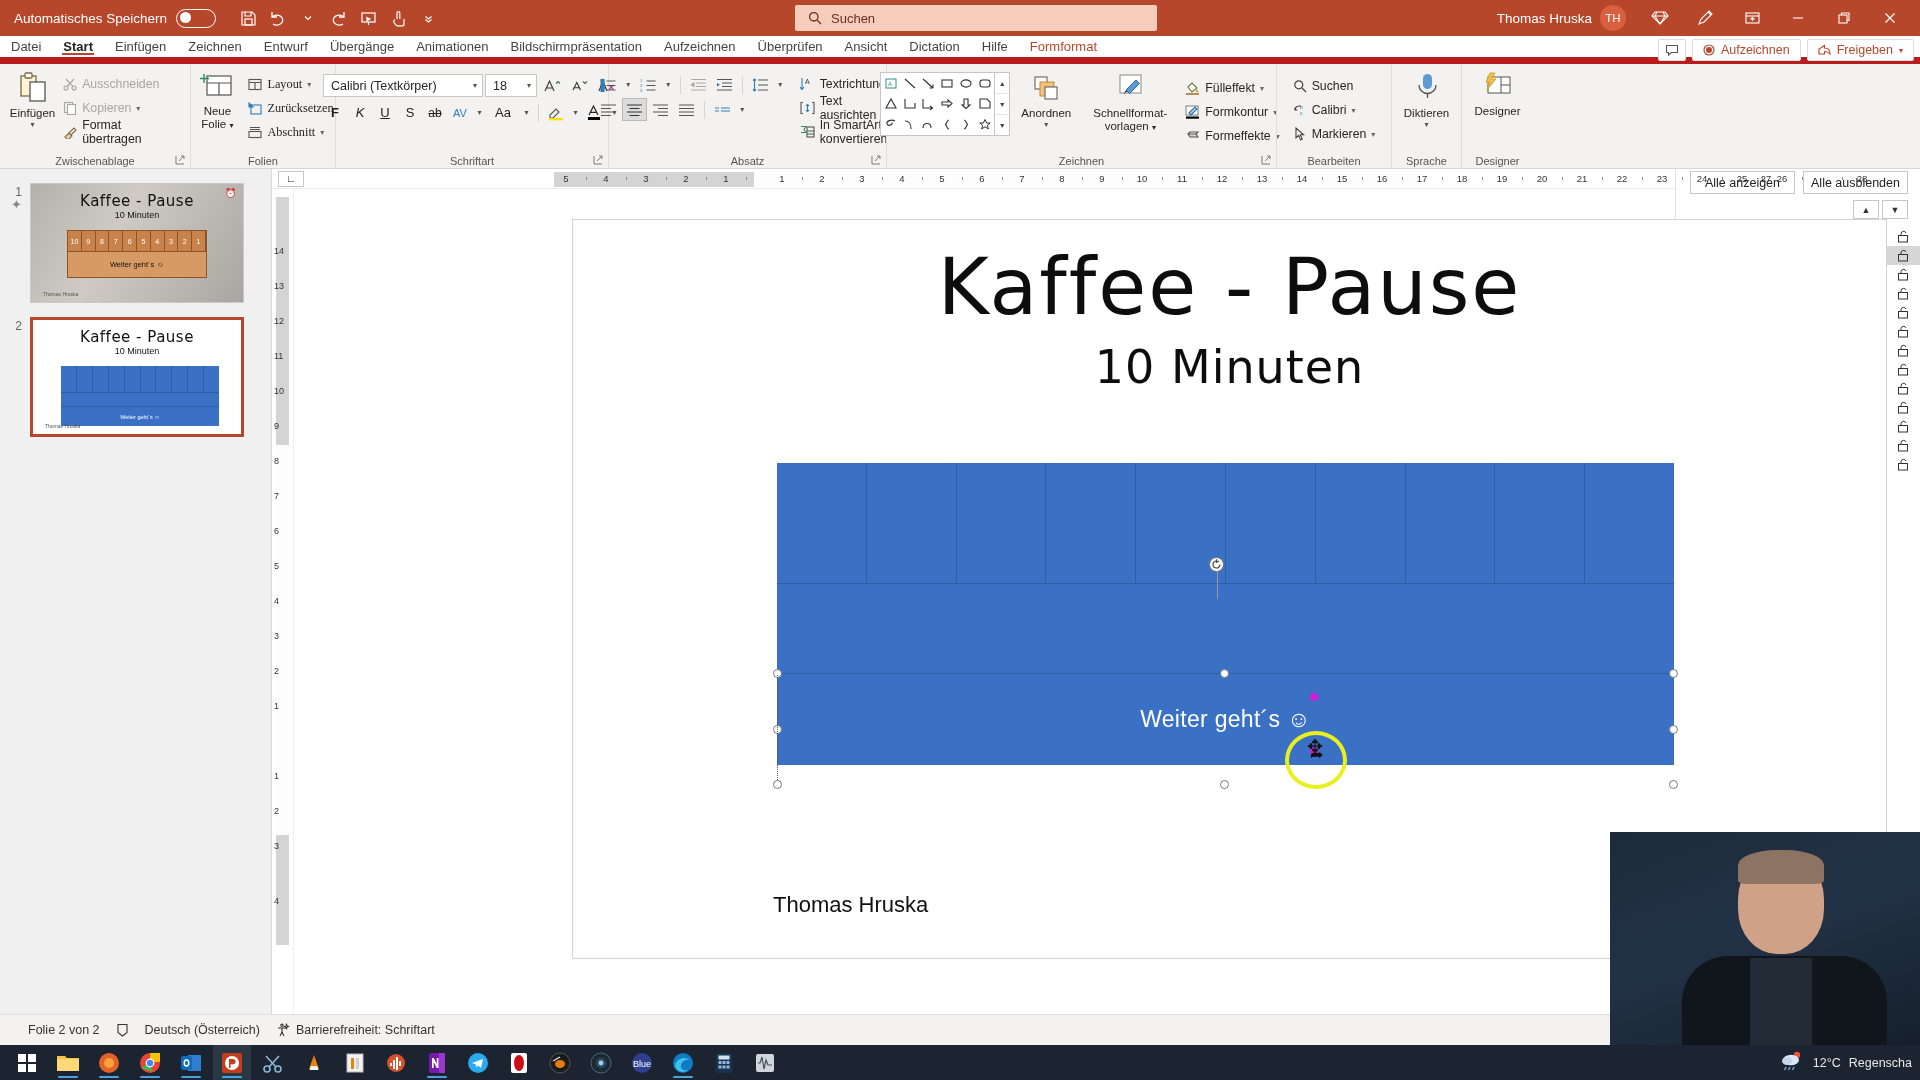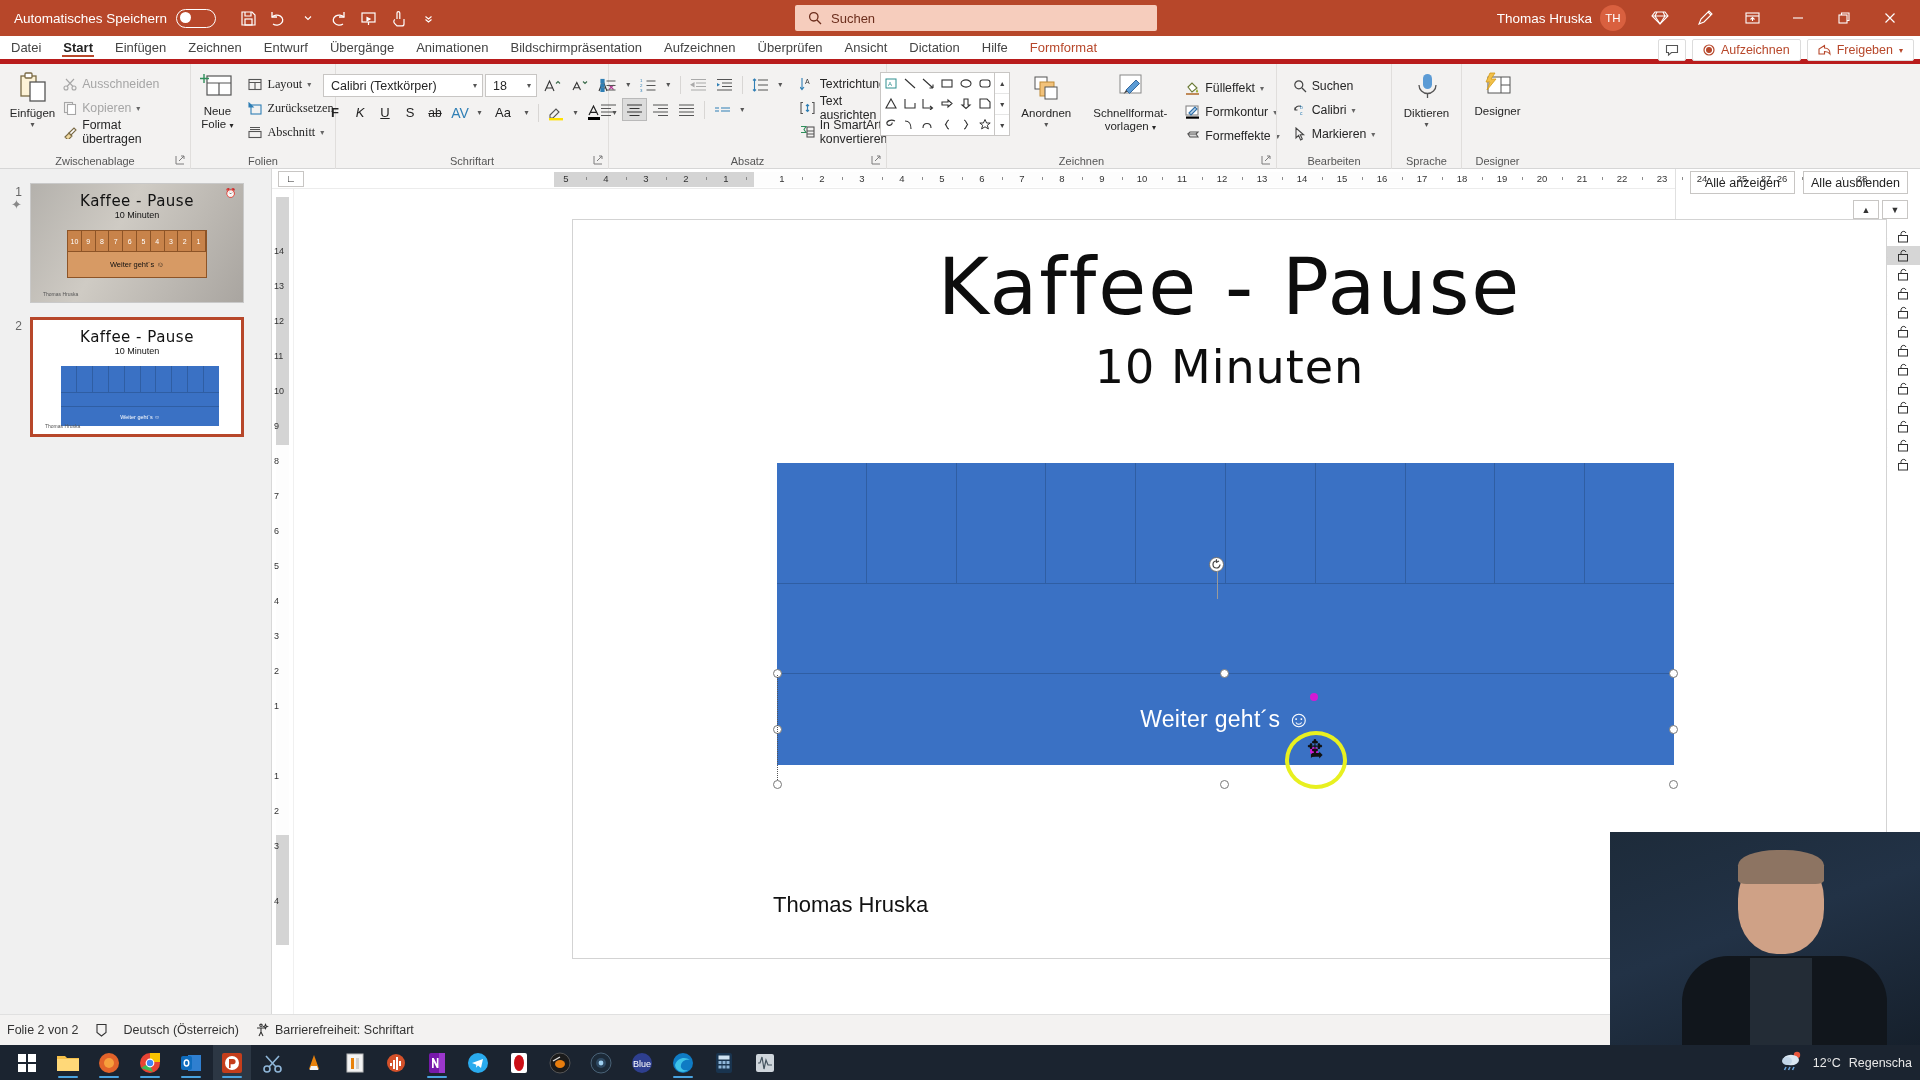--- a/index.html
+++ b/index.html
@@ -39,21 +39,21 @@
   .tb-right{ position:absolute; right:8px; top:0; height:36px; display:flex; align-items:center; gap:2px; }
   .tb-user{ font-size:13.5px; margin-right:6px;}
   .avatar{
     width:26px;height:26px;border-radius:50%;background:#d9603f;color:#fff;
     display:flex;align-items:center;justify-content:center;font-size:11.5px;margin-right:10px;
   }
   .win-btn{ width:44px;height:36px;display:flex;align-items:center;justify-content:center;}
 
   
   .tabbar{ height:28px; background:#fff; display:flex; align-items:stretch; position:relative;
-           border-bottom:5px solid #b91c1c;}
+           border-bottom:7px solid #b91c1c;}
   .tab{
     padding:0 11px; display:flex; align-items:center; font-size:13px; color:#444;
     position:relative; white-space:nowrap;
   }
   .tab.active{ color:#222; font-weight:600; }
   .tab.active:after{
     content:""; position:absolute; left:10px; right:10px; bottom:2px; height:2.5px; background:#b7472a;
   }
   .tab.accent{ color:#b7472a; }
   .tabbar-right{ position:absolute; right:6px; top:0; height:28px; display:flex; align-items:center; gap:6px;}
@@ -222,21 +222,21 @@
   .sp-list{ padding-top:4px; }
   .sp-item{ height:19px; display:flex; align-items:center; padding:0 6px 0 14px; font-size:12.5px;
     color:#222;}
   .sp-item.sel{ background:#d6d6d6; }
   .sp-item .nm{ flex:1; }
   .sp-eye, .sp-lock{ width:22px; display:flex;align-items:center;justify-content:center; }
 
   
   .status{ height:31px; background:#f3f2f1; border-top:1px solid #e0e0e0; display:flex;
     align-items:center; font-size:12.5px; color:#333; position:relative;}
-  .st-left{ display:flex; align-items:center; gap:16px; padding-left:7px;}
+  .st-left{ display:flex; align-items:center; gap:16px; padding-left:28px;}
   .st-right{ position:absolute; right:8px; display:flex; align-items:center; gap:16px;}
   .st-item{ display:flex; align-items:center; gap:6px; }
 
   
   .taskbar{ height:35px; background:#1b2430; display:flex; align-items:center; position:relative;}
   .tk-icons{ display:flex; align-items:center; gap:3px; padding-left:8px;}
   .tk{ width:38px;height:35px;display:flex;align-items:center;justify-content:center; position:relative;}
   .tk.active{ background:#2c3744; }
   .tk .und{ position:absolute; bottom:2px; left:9px; right:9px; height:2px; background:#4aa3e0; border-radius:1px;}
   .tk-right{ position:absolute; right:8px; display:flex; align-items:center; gap:10px; color:#e8e8e8;
@@ -535,21 +535,21 @@
               <path d="M12 8l4.5 4.5M16.5 8 12 12.5" stroke="#b03a8f"></path>
             </svg>
           </span>
       </div>
       <div class="fmtrow">
         <span class="fmtbtn" style="font-weight:bold;">F</span>
         <span class="fmtbtn" style="font-style:italic;">K</span>
         <span class="fmtbtn" style="text-decoration:underline;">U</span>
         <span class="fmtbtn">S</span>
         <span class="fmtbtn" style="text-decoration:line-through;font-size:12px;">ab</span>
-        <span class="fmtbtn" style="color:#2f7fb5;font-size:14px;">AV</span>
+        <span class="fmtbtn" style="color:#2f7fb5;font-size:11px;">AV</span>
         <span class="fmtbtn" style="width:13px;font-size:8px;color:#555;">▾</span>
         <span class="fmtbtn" style="width:32px;">Aa</span>
         <span class="fmtbtn" style="width:13px;font-size:8px;color:#555;">▾</span>
         <span class="vsep"></span>
         <span class="fmtbtn">
           <svg width="18" height="17" viewBox="0 0 18 17" fill="none" stroke="#555" stroke-width="1.1">
             <path d="M3 11 9 5l3 3-6 6H3z"></path>
               <rect x="2" y="14" width="14" height="2.4" fill="#ffe100" stroke="none"></rect>
             </svg>
           </span>

